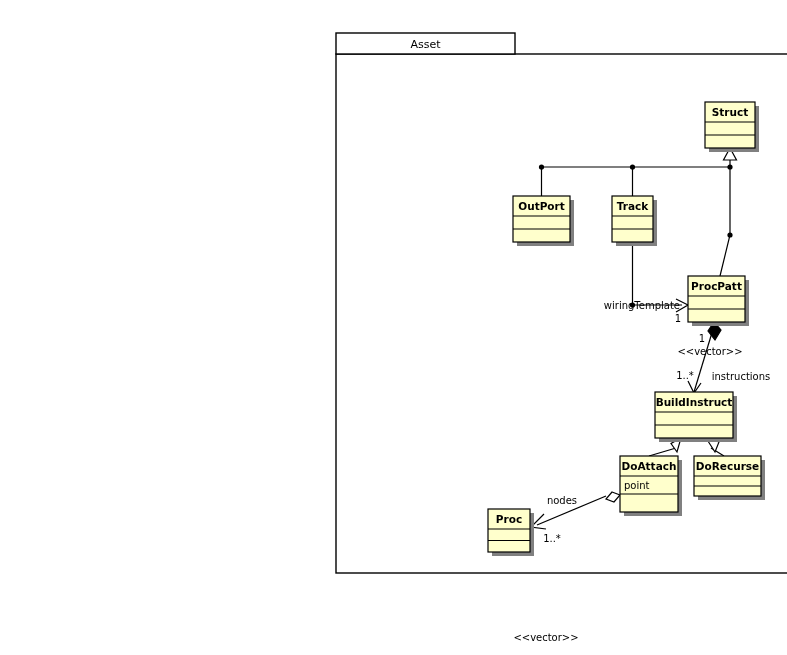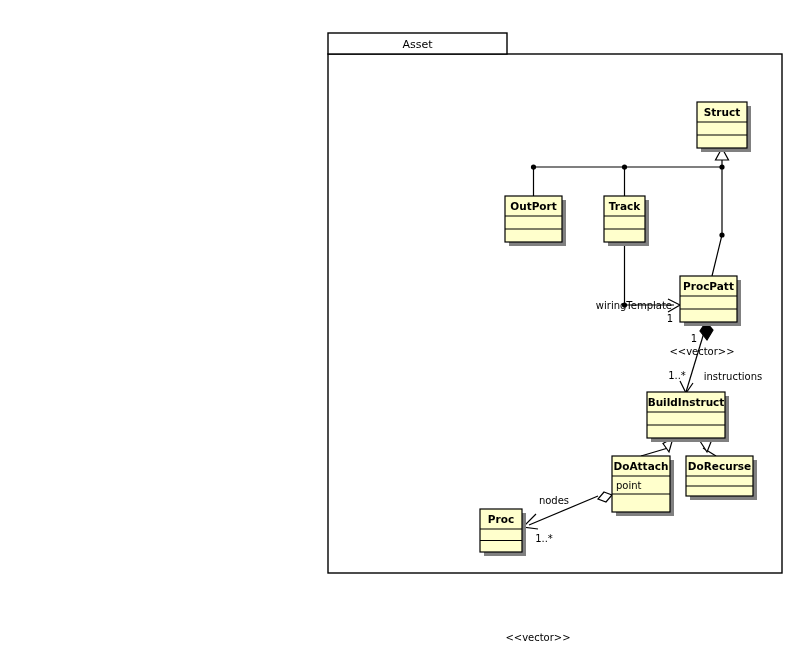--- a/index.html
+++ b/index.html
@@ -9,21 +9,21 @@
   }
   body {
     width: 787px;
     height: 655px;
     position: relative;
     font-family: "DejaVu Sans", sans-serif;
     overflow: hidden;
   }
   #diagram-root {
     position: absolute;
-    left: 0; top: 0;
+    left: 8px; top: 0;
     width: 743px;
     height: 655px;
   }
   svg { display: block; }
   .pkg-frame {
     fill: none;
     stroke: #000000;
     stroke-width: 1.4;
   }
   .pkg-tab {

